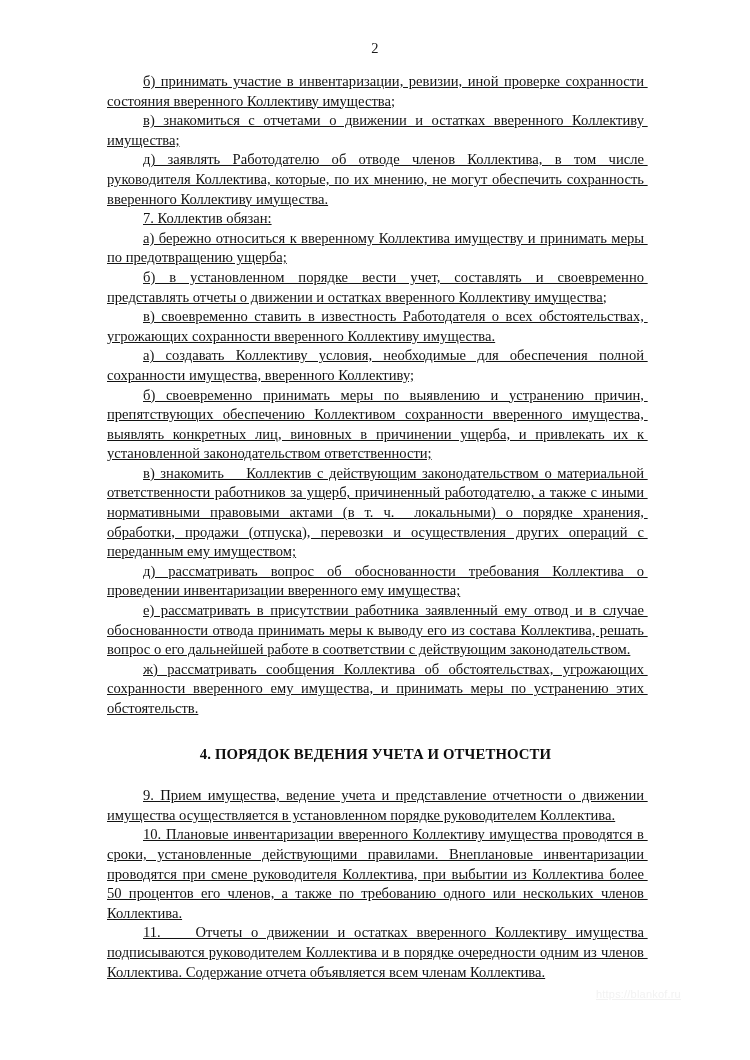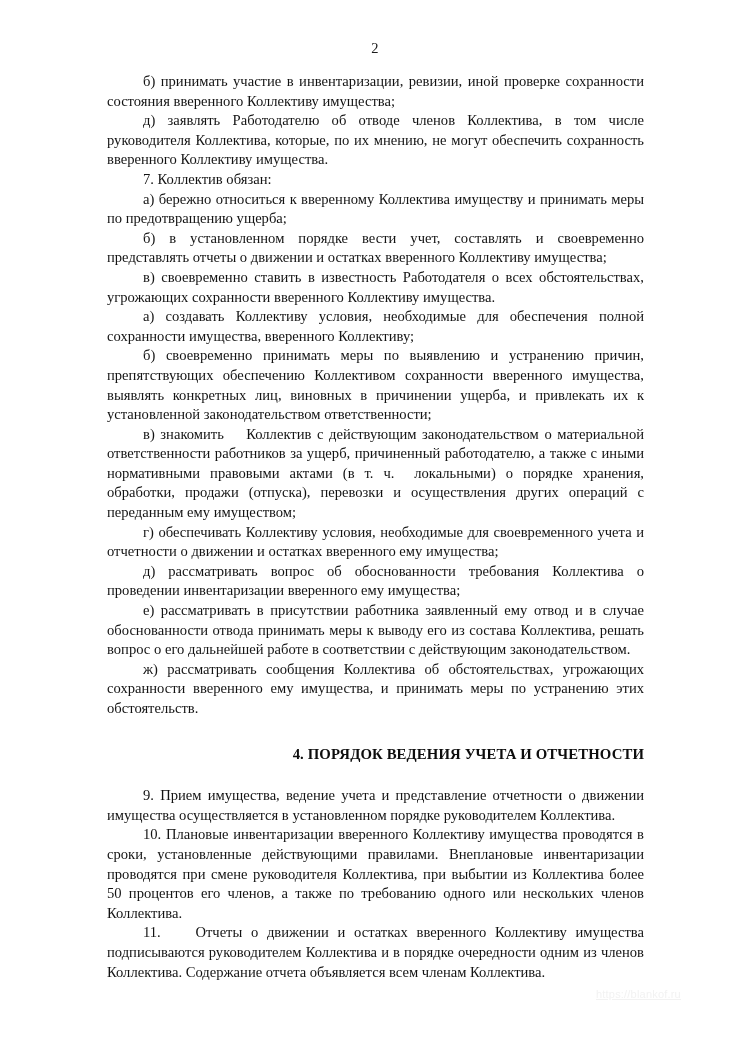--- a/index.html
+++ b/index.html
@@ -37,25 +37,26 @@
     margin: 0;
     padding: 0;
     text-align: justify;
     text-justify: inter-word;
     text-indent: 36px;
     font-size: 14.6px;
     line-height: 19.6px;
     color: #131313;
     white-space: pre-wrap;
     hyphens: none;
+    text-decoration: underline;
   }
   h2.section-heading {
     margin: 0;
     padding: 0;
-    text-align: right;
+    text-align: center;
     font-weight: bold;
     font-size: 14.8px;
     line-height: 19.6px;
     color: #0d0d0d;
     letter-spacing: 0.1px;
   }
   .gap-before-heading { height: 26px; }
   .gap-after-heading  { height: 22px; }
 
   .watermark {
@@ -75,29 +76,29 @@
 </head>
 <body>
 
 <div class="page">
 
   <div class="page-number">2</div>
 
   <div class="body-block">
 
     <p class="para">б) принимать участие в инвентаризации, ревизии, иной проверке сохранности состояния вверенного Коллективу имущества;</p>
+    <p class="para">в) знакомиться с отчетами о движении и остатках вверенного Коллективу имущества;</p>
     <p class="para">д) заявлять Работодателю об отводе членов Коллектива, в том числе руководителя Коллектива, которые, по их мнению, не могут обеспечить сохранность вверенного Коллективу имущества.</p>
     <p class="para">7. Коллектив обязан:</p>
     <p class="para">а) бережно относиться к вверенному Коллектива имуществу и принимать меры по предотвращению ущерба;</p>
     <p class="para">б) в установленном порядке вести учет, составлять и своевременно представлять отчеты о движении и остатках вверенного Коллективу имущества;</p>
     <p class="para">в) своевременно ставить в известность Работодателя о всех обстоятельствах, угрожающих сохранности вверенного Коллективу имущества.</p>
     <p class="para">а) создавать Коллективу условия, необходимые для обеспечения полной сохранности имущества, вверенного Коллективу;</p>
     <p class="para">б) своевременно принимать меры по выявлению и устранению причин, препятствующих обеспечению Коллективом сохранности вверенного имущества, выявлять конкретных лиц, виновных в причинении ущерба, и привлекать их к установленной законодательством ответственности;</p>
     <p class="para">в) знакомить    Коллектив с действующим законодательством о материальной ответственности работников за ущерб, причиненный работодателю, а также с иными нормативными правовыми актами (в т. ч.  локальными) о порядке хранения, обработки, продажи (отпуска), перевозки и осуществления других операций с переданным ему имуществом;</p>
-    <p class="para">г) обеспечивать Коллективу условия, необходимые для своевременного учета и отчетности о движении и остатках вверенного ему имущества;</p>
     <p class="para">д) рассматривать вопрос об обоснованности требования Коллектива о проведении инвентаризации вверенного ему имущества;</p>
     <p class="para">е) рассматривать в присутствии работника заявленный ему отвод и в случае обоснованности отвода принимать меры к выводу его из состава Коллектива, решать вопрос о его дальнейшей работе в соответствии с действующим законодательством.</p>
     <p class="para">ж) рассматривать сообщения Коллектива об обстоятельствах, угрожающих сохранности вверенного ему имущества, и принимать меры по устранению этих обстоятельств.</p>
 
     <div class="gap-before-heading"></div>
     <h2 class="section-heading">4. ПОРЯДОК ВЕДЕНИЯ УЧЕТА И ОТЧЕТНОСТИ</h2>
     <div class="gap-after-heading"></div>
 
     <p class="para">9. Прием имущества, ведение учета и представление отчетности о движении имущества осуществляется в установленном порядке руководителем Коллектива.</p>
     <p class="para">10. Плановые инвентаризации вверенного Коллективу имущества проводятся в сроки, установленные действующими правилами. Внеплановые инвентаризации проводятся при смене руководителя Коллектива, при выбытии из Коллектива более 50 процентов его членов, а также по требованию одного или нескольких членов Коллектива.</p>

